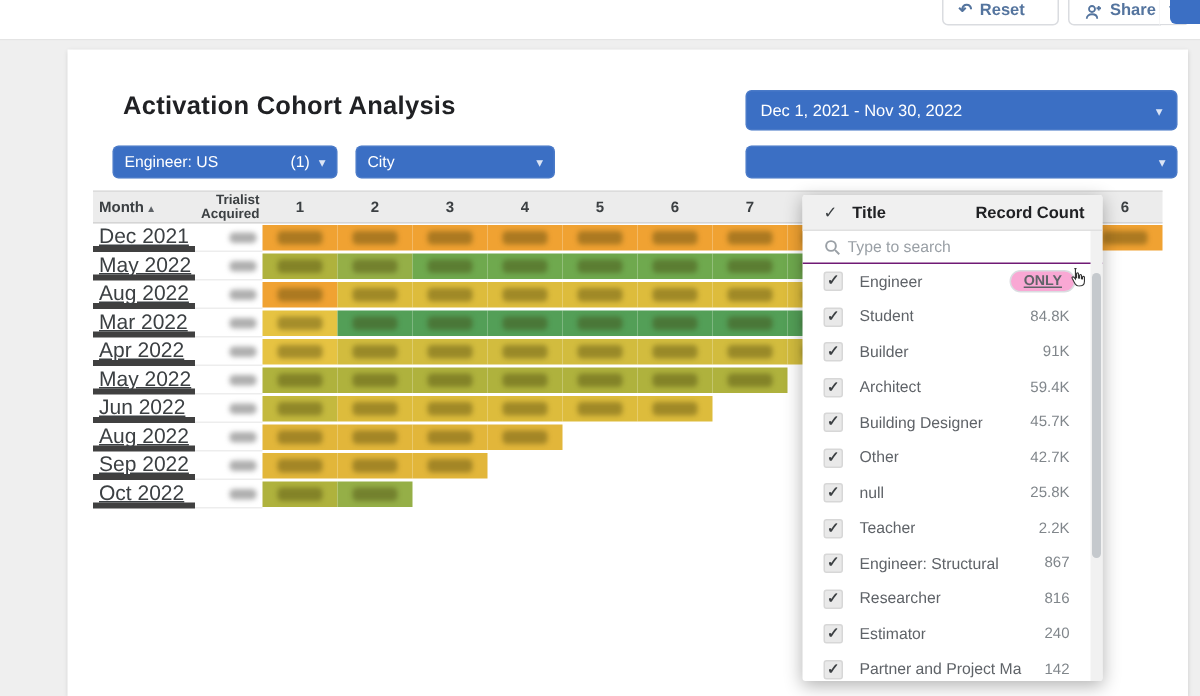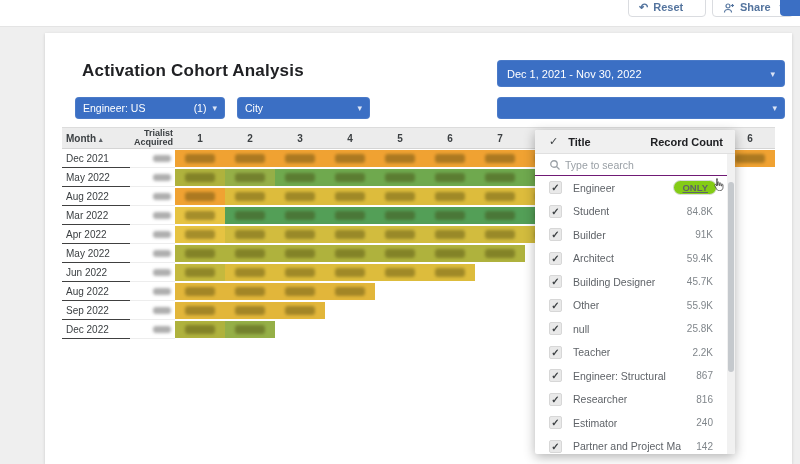--- a/index.html
+++ b/index.html
@@ -33,21 +33,21 @@
   .chip-city .caret { margin-left:auto; }
 
   
   .cohort { position:absolute; left:17px; top:94px; width:713px; z-index:2; }
   .c-head { display:flex; height:22px; background:#ececec; border-top:1px solid #dcdcdc; border-bottom:1px solid #d5d5d5; align-items:center; }
   .c-head .h-month { width:68px; font-size:10px; font-weight:bold; color:#3c4043; padding-left:4px; }
   .c-head .h-sort { font-size:7px; color:#5f6368; margin-left:3px; }
   .c-head .h-trial { width:45px; font-size:9px; font-weight:bold; color:#3c4043; text-align:right; line-height:1.05; padding-right:2px; }
   .c-head .h-col { width:50px; text-align:center; font-size:10px; font-weight:bold; color:#3c4043; }
   .c-row { display:flex; height:19px; align-items:center; position:relative; }
-  .c-month { width:68px; font-size:10px; color:#3c4043; padding-left:4px; border-bottom:1px solid #404040; height:19px; display:flex; align-items:center; }
+  .c-month { width:68px; font-size:14px; color:#3c4043; padding-left:4px; border-bottom:4px solid #404040; height:19px; display:flex; align-items:center;text-decoration:underline; }
   .c-trial { width:45px; height:19px; border-bottom:1px solid #ededed; position:relative; }
   .smudge { position:absolute; border-radius:3px; filter:blur(1.6px); }
   .t-smudge { right:4px; top:6px; width:18px; height:7px; background:rgba(110,110,110,.55); }
   .c-cell { width:50px; height:17px; position:relative; }
   .v-smudge { left:50%; top:4px; margin-left:-15px; width:30px; height:9px; background:rgba(60,55,5,.38); }
 
   
   .dropdown { position:absolute; left:490px; top:97px; width:200px; height:324px; background:#fff; z-index:10;
               box-shadow:0 3px 12px rgba(0,0,0,.3); border-radius:2px; overflow:hidden; }
   .dd-head { height:24px; background:#f0f0f0; display:flex; align-items:center; padding:0 12px 0 14px; border-bottom:1px solid #e0e0e0; }
@@ -56,21 +56,21 @@
   .dd-head .dd-c2 { margin-left:auto; font-size:11px; font-weight:bold; color:#202124; }
   .dd-search { height:22px; display:flex; align-items:center; padding:0 14px; border-bottom:1px solid #701a75; gap:4px; }
   .dd-search input { border:none; outline:none; font-size:10.5px; color:#5f6368; width:140px; font-family:"Liberation Sans",sans-serif; }
   .dd-search input::placeholder { color:#9aa0a6; }
   .dd-list { position:relative; }
   .dd-item { height:23.5px; display:flex; align-items:center; padding:0 14px 0 14px; cursor:pointer; }
   .dd-check { width:13px; height:13px; background:#e9e9e9; border:1px solid #d7d7d7; border-radius:2px; font-size:10px; line-height:11px;
               color:#3c4043; text-align:center; margin-right:11px; flex:none; font-weight:bold; }
   .dd-label { font-size:10.5px; color:#5f6368; white-space:nowrap; overflow:hidden; }
   .dd-count { margin-left:auto; font-size:10px; color:#80868b; padding-right:8px; }
-  .only-pill { margin-left:auto; margin-right:4px; border:1px solid #dadce0; border-radius:10px; background:#84cc16; padding:1px 8px;
+  .only-pill { margin-left:auto; margin-right:4px; border:1px solid #dadce0; border-radius:10px; background:#f9a8d4; padding:1px 8px;
                font-size:9.5px; font-weight:bold; color:#5f6368; text-decoration:underline; position:relative; cursor:pointer; }
   .cursor-ico { position:absolute; right:-9px; top:-3px; }
   .dd-scroll { position:absolute; right:0; top:24px; width:8px; height:300px; background:#f1f1f1; }
   .dd-thumb { position:absolute; right:1px; top:28px; width:6px; height:190px; background:#c5c9cd; border-radius:3px; }
 
   .caret { display:inline-block; }
   .search-ico svg, .share-ico svg { display:block; }
 </style>
 </head>
 <body>
@@ -407,21 +407,21 @@
               <div class="smudge v-smudge"></div>
             </div>
             <div class="c-cell" style="background: rgb(226, 182, 58);">
               <div class="smudge v-smudge"></div>
             </div>
             <div class="c-cell" style="background: rgb(226, 182, 58);">
               <div class="smudge v-smudge"></div>
             </div>
           </div>
           <div class="c-row">
-            <div class="c-month">Dec 2022</div>
+            <div class="c-month">Oct 2022</div>
             <div class="c-trial">
               <div class="smudge t-smudge"></div>
             </div>
             <div class="c-cell" style="background: rgb(175, 178, 61);">
               <div class="smudge v-smudge"></div>
             </div>
             <div class="c-cell" style="background: rgb(149, 175, 71);">
               <div class="smudge v-smudge"></div>
             </div>
           </div>
@@ -469,21 +469,21 @@
             <span class="dd-count">59.4K</span>
           </div>
           <div class="dd-item">
             <span class="dd-check">✓</span>
             <span class="dd-label">Building Designer</span>
             <span class="dd-count">45.7K</span>
           </div>
           <div class="dd-item">
             <span class="dd-check">✓</span>
             <span class="dd-label">Other</span>
-            <span class="dd-count">55.9K</span>
+            <span class="dd-count">42.7K</span>
           </div>
           <div class="dd-item">
             <span class="dd-check">✓</span>
             <span class="dd-label">null</span>
             <span class="dd-count">25.8K</span>
           </div>
           <div class="dd-item">
             <span class="dd-check">✓</span>
             <span class="dd-label">Teacher</span>
             <span class="dd-count">2.2K</span>

